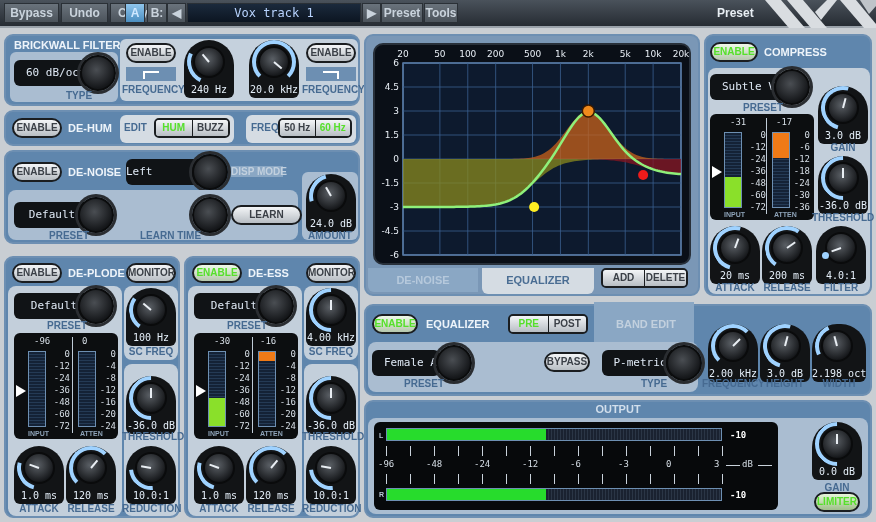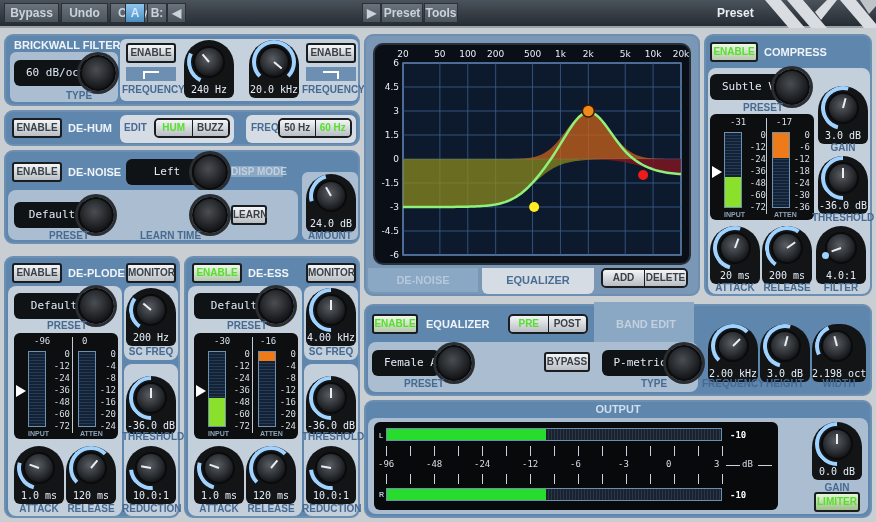--- a/index.html
+++ b/index.html
@@ -9,21 +9,21 @@
 .tbtn.ab{background:linear-gradient(#8fc5ec,#4b8ec0);color:#cfe8ff}
 .preset-name{position:absolute;left:187px;top:3px;width:174px;height:20px;background:linear-gradient(#1b2a3c,#0c1521);border:1px solid #2a3036;color:#b9d4ff;font:12px "DejaVu Sans Mono",monospace;line-height:18px;text-align:center}
 .dialog{position:absolute;left:717px;top:6px;color:#e8eef3;font:bold 12px "Liberation Sans",sans-serif}
 .logo{position:absolute;left:765px;top:0;width:111px;height:28px}
 .panel{position:absolute;background:#5f86ad;border-radius:9px;border:2px solid #6d8fb2}
 .inner{position:absolute;background:#aabdd1;border-radius:8px}
 .light{position:absolute;background:#d5dce3;border-radius:6px}
 .title{position:absolute;color:#eef4fa;font:bold 11px "Liberation Sans",sans-serif;white-space:nowrap}
 .lbl{position:absolute;color:#466a91;font:bold 10px "Liberation Sans",sans-serif;text-align:center;white-space:nowrap}
 .lbl.dim{color:#c2d0de}
-.btn{position:absolute;height:20px;background:linear-gradient(#f3f5f7,#b8bec4);border:2px solid #1a1d20;border-radius:3px;color:#3b4047;font:bold 10px "Liberation Sans",sans-serif;line-height:16px;text-align:center}
+.btn{position:absolute;height:20px;background:linear-gradient(#f3f5f7,#b8bec4);border:2px solid #1a1d20;border-radius:10px;color:#3b4047;font:bold 10px "Liberation Sans",sans-serif;line-height:16px;text-align:center}
 .btn.on{color:#56e02b;background:linear-gradient(#eef8e8,#b6c8ae)}
 .seg{position:absolute;height:20px;border:2px solid #1a1d20;border-radius:5px;display:flex;overflow:hidden}
 .seg span{flex:1;background:linear-gradient(#f3f5f7,#b8bec4);color:#3b4047;font:bold 10px "Liberation Sans",sans-serif;line-height:16px;text-align:center;border-right:1px solid #1a1d20}
 .seg span:last-child{border-right:none}
 .seg span.on{color:#56e02b}
 .sel{position:absolute;height:26px;background:#101316;border-radius:6px;color:#dfe9f5;font:11px "DejaVu Sans Mono",monospace;line-height:26px;padding-left:12px;white-space:nowrap;overflow:hidden}
 .selknob{position:absolute;width:36px;height:36px;border-radius:50%;background:radial-gradient(circle at 45% 40%,#4a4e53,#15171a 70%);border:2px solid #0b0c0d;box-shadow:0 0 0 3px #2a2d31}
 .knob{position:absolute;width:50px;height:58px;background:#121416;border-radius:25px 25px 6px 6px}
 .knob .dial{position:absolute;left:9px;top:6px;width:32px;height:32px;border-radius:50%;background:radial-gradient(circle at 45% 40%,#5a5f65,#16181b 72%);border:2px solid #0a0b0c}
 .knob .arc{position:absolute;left:3px;top:0;width:44px;height:44px;border-radius:50%;border:4px solid transparent}
@@ -43,20 +43,21 @@
 <body>
 
 <div class="topbar">
   <div class="tbtn" style="left:4px;width:55px">Bypass</div>
   <div class="tbtn" style="left:61px;width:47px">Undo</div>
   <div class="tbtn" style="left:110px;width:46px">Copy</div>
 
   <div class="tbtn ab" style="left:125px;width:20px">A</div>
   <div class="tbtn" style="left:147px;width:20px">B:</div>
   <div class="tbtn" style="left:167px;width:19px"><span>◀</span></div>
+  <div class="preset-name">Vox track 1</div>
   <div class="tbtn" style="left:362px;width:19px"><span>▶</span></div>
   <div class="tbtn" style="left:381px;width:42px">Preset</div>
   <div class="tbtn" style="left:424px;width:34px">Tools</div>
   <div class="dialog">Preset</div>
   <svg class="logo" viewBox="0 0 111 28">
     <polygon points="0,0 16,0 40,28 24,28" fill="#d9dde1"></polygon>
     <polygon points="22,0 38,0 62,28 46,28" fill="#d9dde1"></polygon>
     <polygon points="62,0 72,0 56,20 50,12" fill="#d9dde1"></polygon>
     <polygon points="75,0 91,0 111,24 111,28 99,28" fill="#d9dde1"></polygon>
     <polygon points="95,0 111,0 111,6 104,14" fill="#bfc4c9"></polygon>
@@ -107,30 +108,30 @@
   <div class="lbl" style="left:245px;top:10px">FREQ</div>
   <div class="seg" style="left:272px;top:6px;width:74px">
     <span>50 Hz</span>
     <span class="on">60 Hz</span>
   </div>
 </div>
 
 <div class="panel" style="left:4px;top:150px;width:356px;height:94px">
   <div class="btn" style="left:6px;top:10px;width:50px">ENABLE</div>
   <div class="title" style="left:62px;top:14px">DE-NOISE</div>
-  <div class="sel" style="left:120px;top:7px;width:82px;text-align:center;padding-left:0">Left</div>
+  <div class="sel" style="left:120px;top:7px;width:82px;padding-left:0">Left</div>
   <div class="selknob" style="left:186px;top:2px"></div>
   <div class="lbl dim" style="left:225px;top:14px;width:52px;background:#8aa7c4">DISP MODE</div>
   <div class="inner" style="left:2px;top:38px;width:290px;height:50px"></div>
   <div class="sel" style="left:8px;top:50px;width:76px;text-align:center;padding-left:0">Default</div>
   <div class="selknob" style="left:72px;top:45px"></div>
   <div class="lbl" style="left:38px;top:78px;width:50px">PRESET</div>
   <div class="selknob" style="left:186px;top:45px"></div>
   <div class="lbl" style="left:134px;top:78px;width:60px">LEARN TIME</div>
-  <div class="btn" style="left:225px;top:53px;width:36px">LEARN</div>
+  <div class="btn" style="left:225px;top:53px;width:71px">LEARN</div>
   <div class="light" style="left:296px;top:20px;width:56px;height:68px;background:#aabdd1"></div>
   <div class="knob" style="left:300px;top:22px">
     <div class="arc" style="border-left-color:#9fd2ff;transform:rotate(30deg)"></div>
     <div class="dial"></div>
       <div class="ptr" style="transform:rotate(-30deg)"></div>
     <div class="val">24.0 dB</div>
   </div>
   <div class="lbl" style="left:298px;top:78px;width:52px">AMOUNT</div>
 </div>
 
@@ -186,21 +187,21 @@
     <div class="dial"></div>
       <div class="ptr" style="transform:rotate(40deg)"></div>
     <div class="val">120 ms</div>
   </div>
   <div class="lbl" style="left:58px;top:245px;width:54px">RELEASE</div>
   <div class="inner" style="left:118px;top:28px;width:54px;height:74px;background:#c3cfdb"></div>
   <div class="knob" style="left:120px;top:30px">
     <div class="arc" style="border-left-color:#9fd2ff;transform:rotate(-10deg)"></div>
     <div class="dial"></div>
       <div class="ptr" style="transform:rotate(-50deg)"></div>
-    <div class="val">200 Hz</div>
+    <div class="val">100 Hz</div>
   </div>
   <div class="lbl" style="left:118px;top:88px;width:54px">SC FREQ</div>
   <div class="inner" style="left:118px;top:106px;width:54px;height:152px;background:#c3cfdb"></div>
   <div class="knob" style="left:120px;top:118px">
     <div class="arc" style="border-left-color:#9fd2ff;border-top-color:#9fd2ff;transform:rotate(-45deg)"></div>
     <div class="dial"></div>
       <div class="ptr" style="transform:rotate(0deg)"></div>
     <div class="val">-36.0 dB</div>
   </div>
   <div class="lbl" style="left:116px;top:173px;width:58px">THRESHOLD</div>

